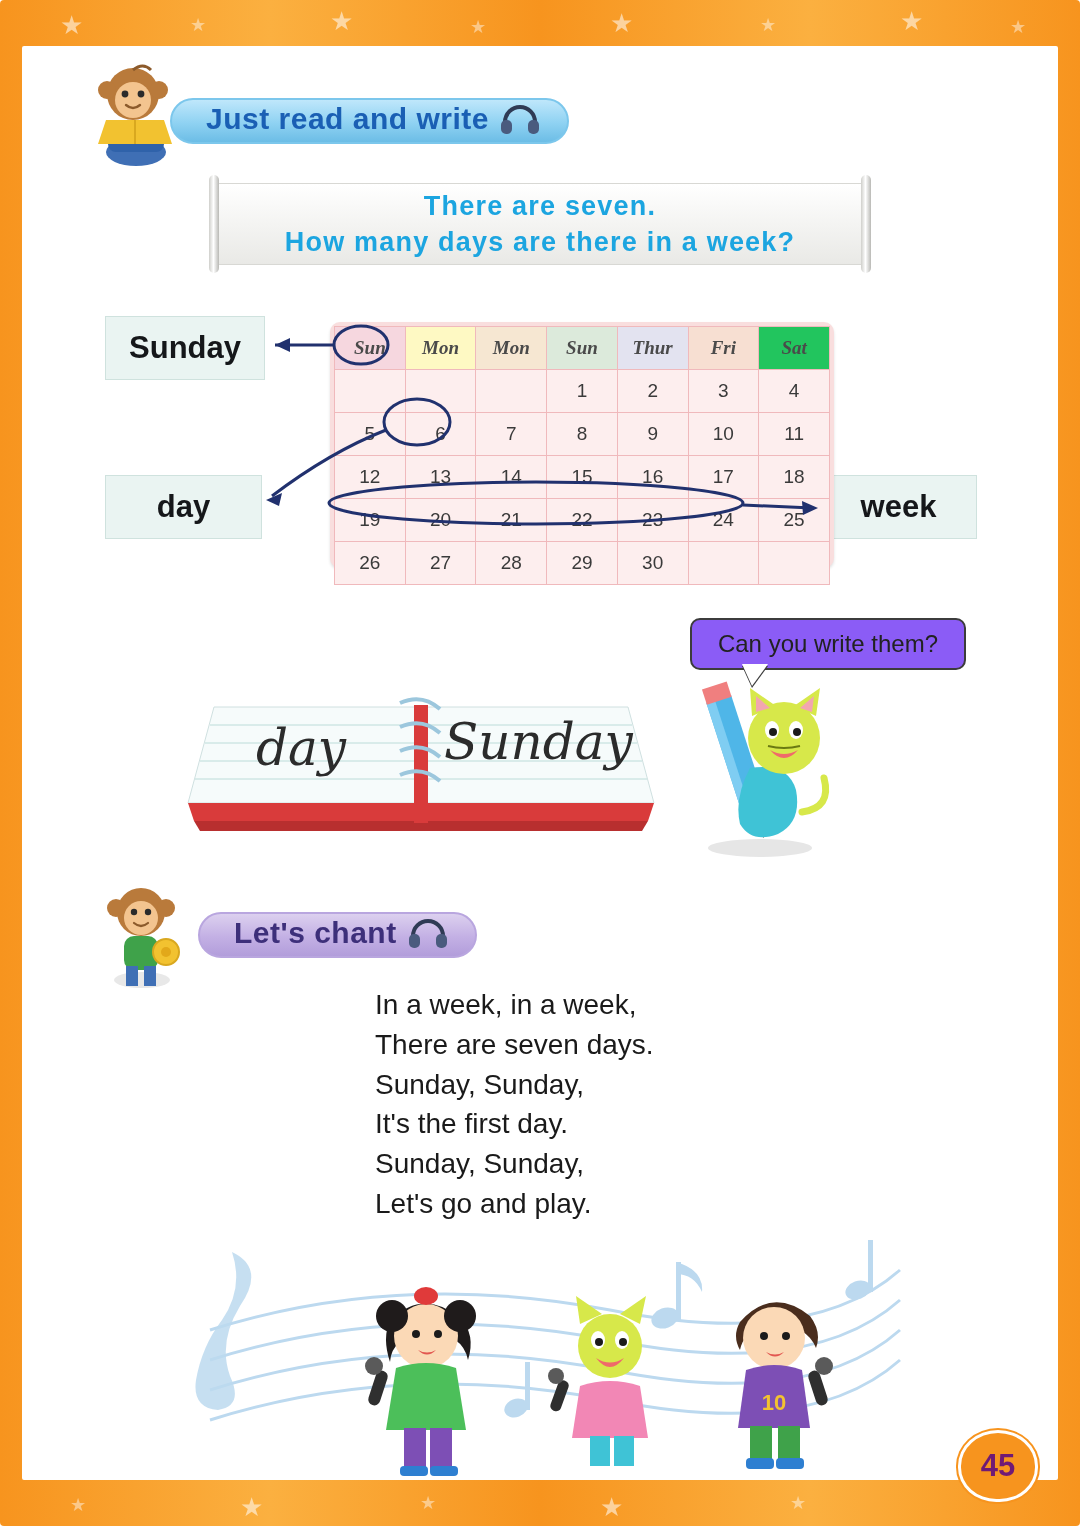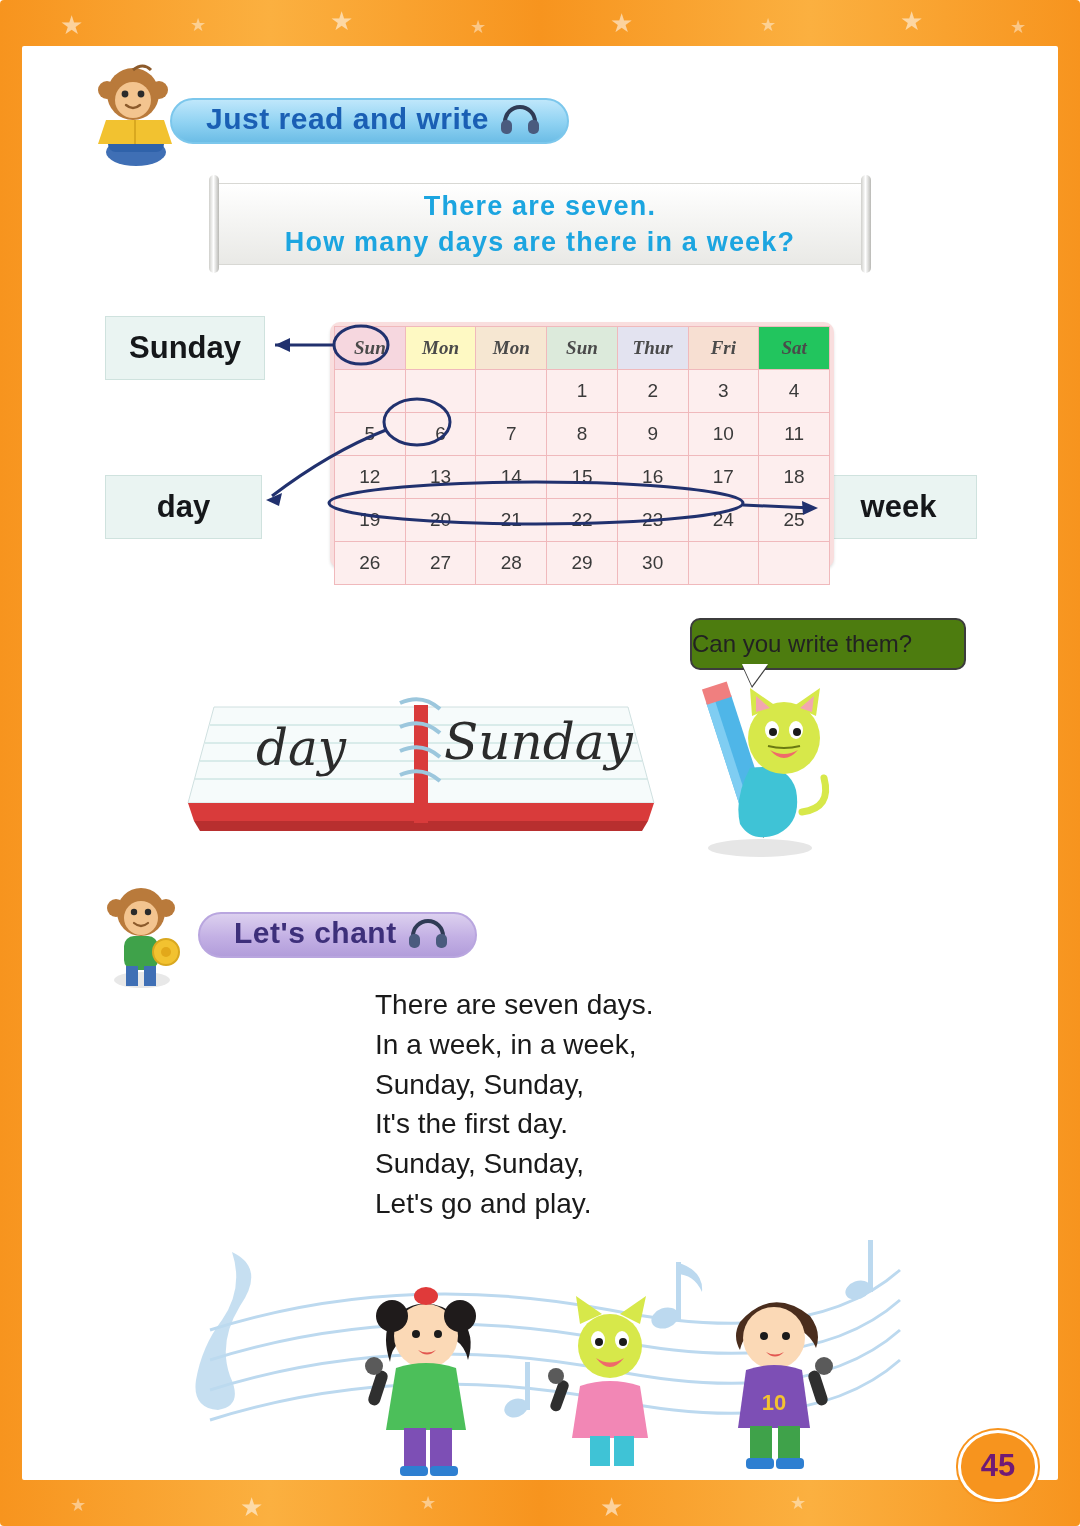--- a/index.html
+++ b/index.html
@@ -102,22 +102,22 @@
   .h-fri{background:#f7dfd2;}
   .h-sat{background:#22c55e;}
   table.cal td{background:#fdeeee;}
 
   
   .overlay{position:absolute;left:0;top:0;width:1080px;height:1526px;pointer-events:none;}
 
   
   .bubble{
     position:absolute;left:690px;top:618px;width:272px;height:48px;
-    border:2px solid #3c3c3c;border-radius:10px;background:#4d7c0f;
-    display:flex;align-items:center;justify-content:flex-start;
+    border:2px solid #3c3c3c;border-radius:10px;background:#8b5cf6;
+    display:flex;align-items:center;justify-content:center;
     font-size:24px;color:#222;
   }
   .bubble-tail{
     position:absolute;left:742px;top:664px;width:0;height:0;
     border-left:10px solid transparent;border-right:16px solid transparent;
     border-top:22px solid #ffffff;
     filter:drop-shadow(0 2px 0 #3c3c3c);
   }
 
   
@@ -385,22 +385,22 @@
       <svg width="42" height="34" viewBox="0 0 42 34">
         <path d="M6 22 A15 15 0 0 1 36 22" stroke="#2f3b55" stroke-width="4" fill="none"></path>
         <rect x="2" y="20" width="11" height="14" rx="5" fill="#4a5b7e"></rect>
         <rect x="29" y="20" width="11" height="14" rx="5" fill="#4a5b7e"></rect>
       </svg>
     </span>
   </div>
 </div>
 
 <div class="chant">
+  <div>In a week, in a week,</div>
   <div>There are seven days.</div>
-  <div>In a week, in a week,</div>
   <div>Sunday, Sunday,</div>
   <div>It's the first day.</div>
   <div>Sunday, Sunday,</div>
   <div>Let's go and play.</div>
 </div>
 
 <svg class="overlay" style="top:0;">
   <g stroke="#bcd9ef" stroke-width="3" fill="none">
     <path d="M210 1330 q190 -60 400 -20 q200 40 290 -40"></path>
     <path d="M210 1360 q190 -60 400 -20 q200 40 290 -40"></path>

